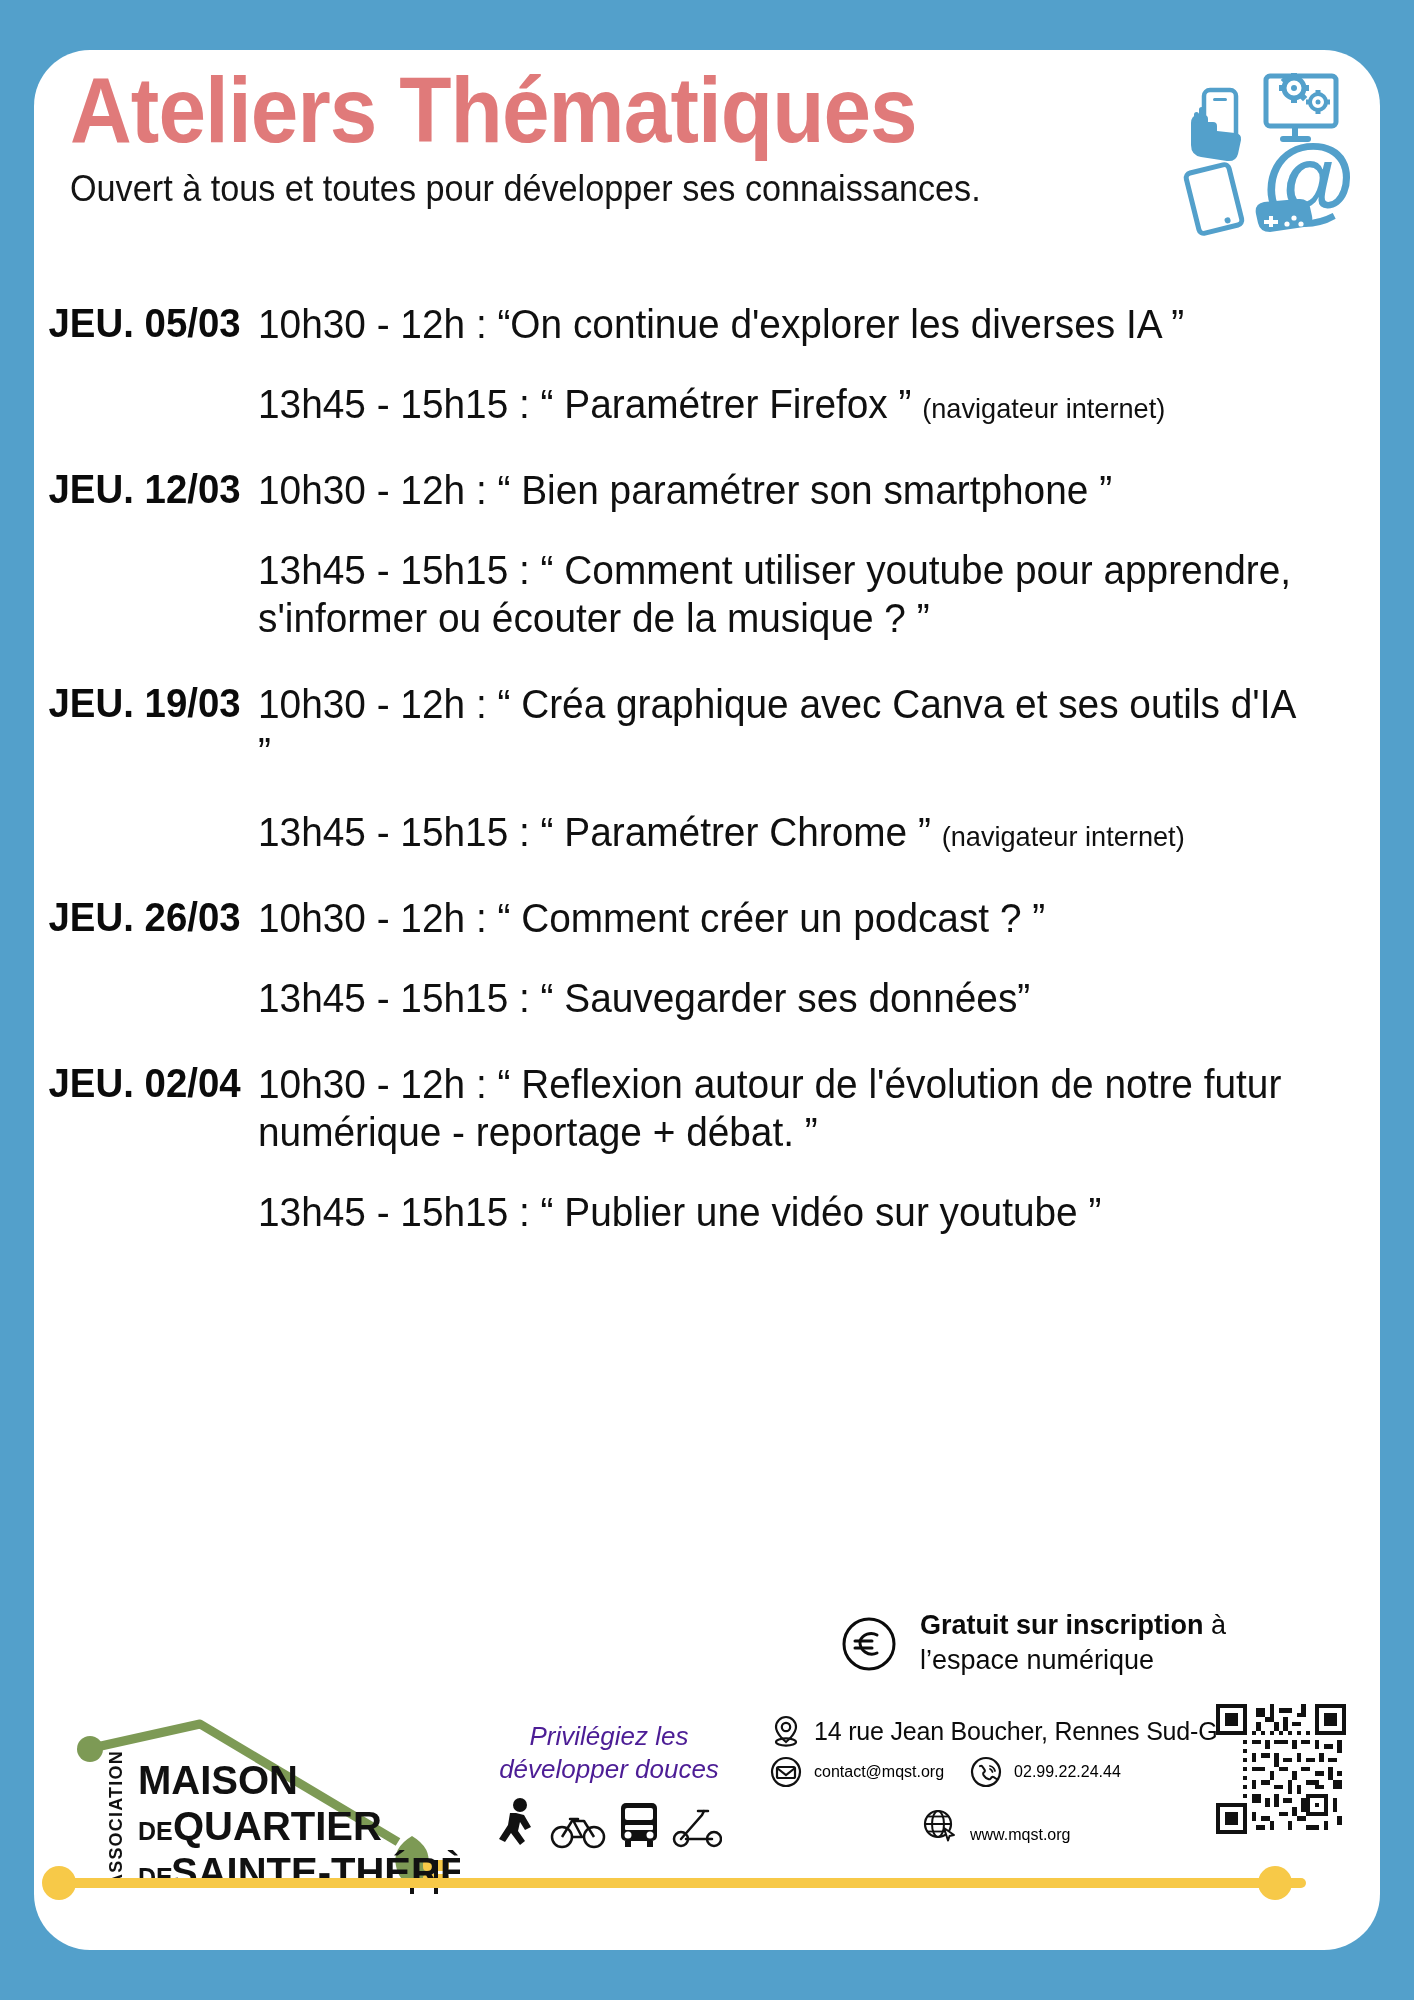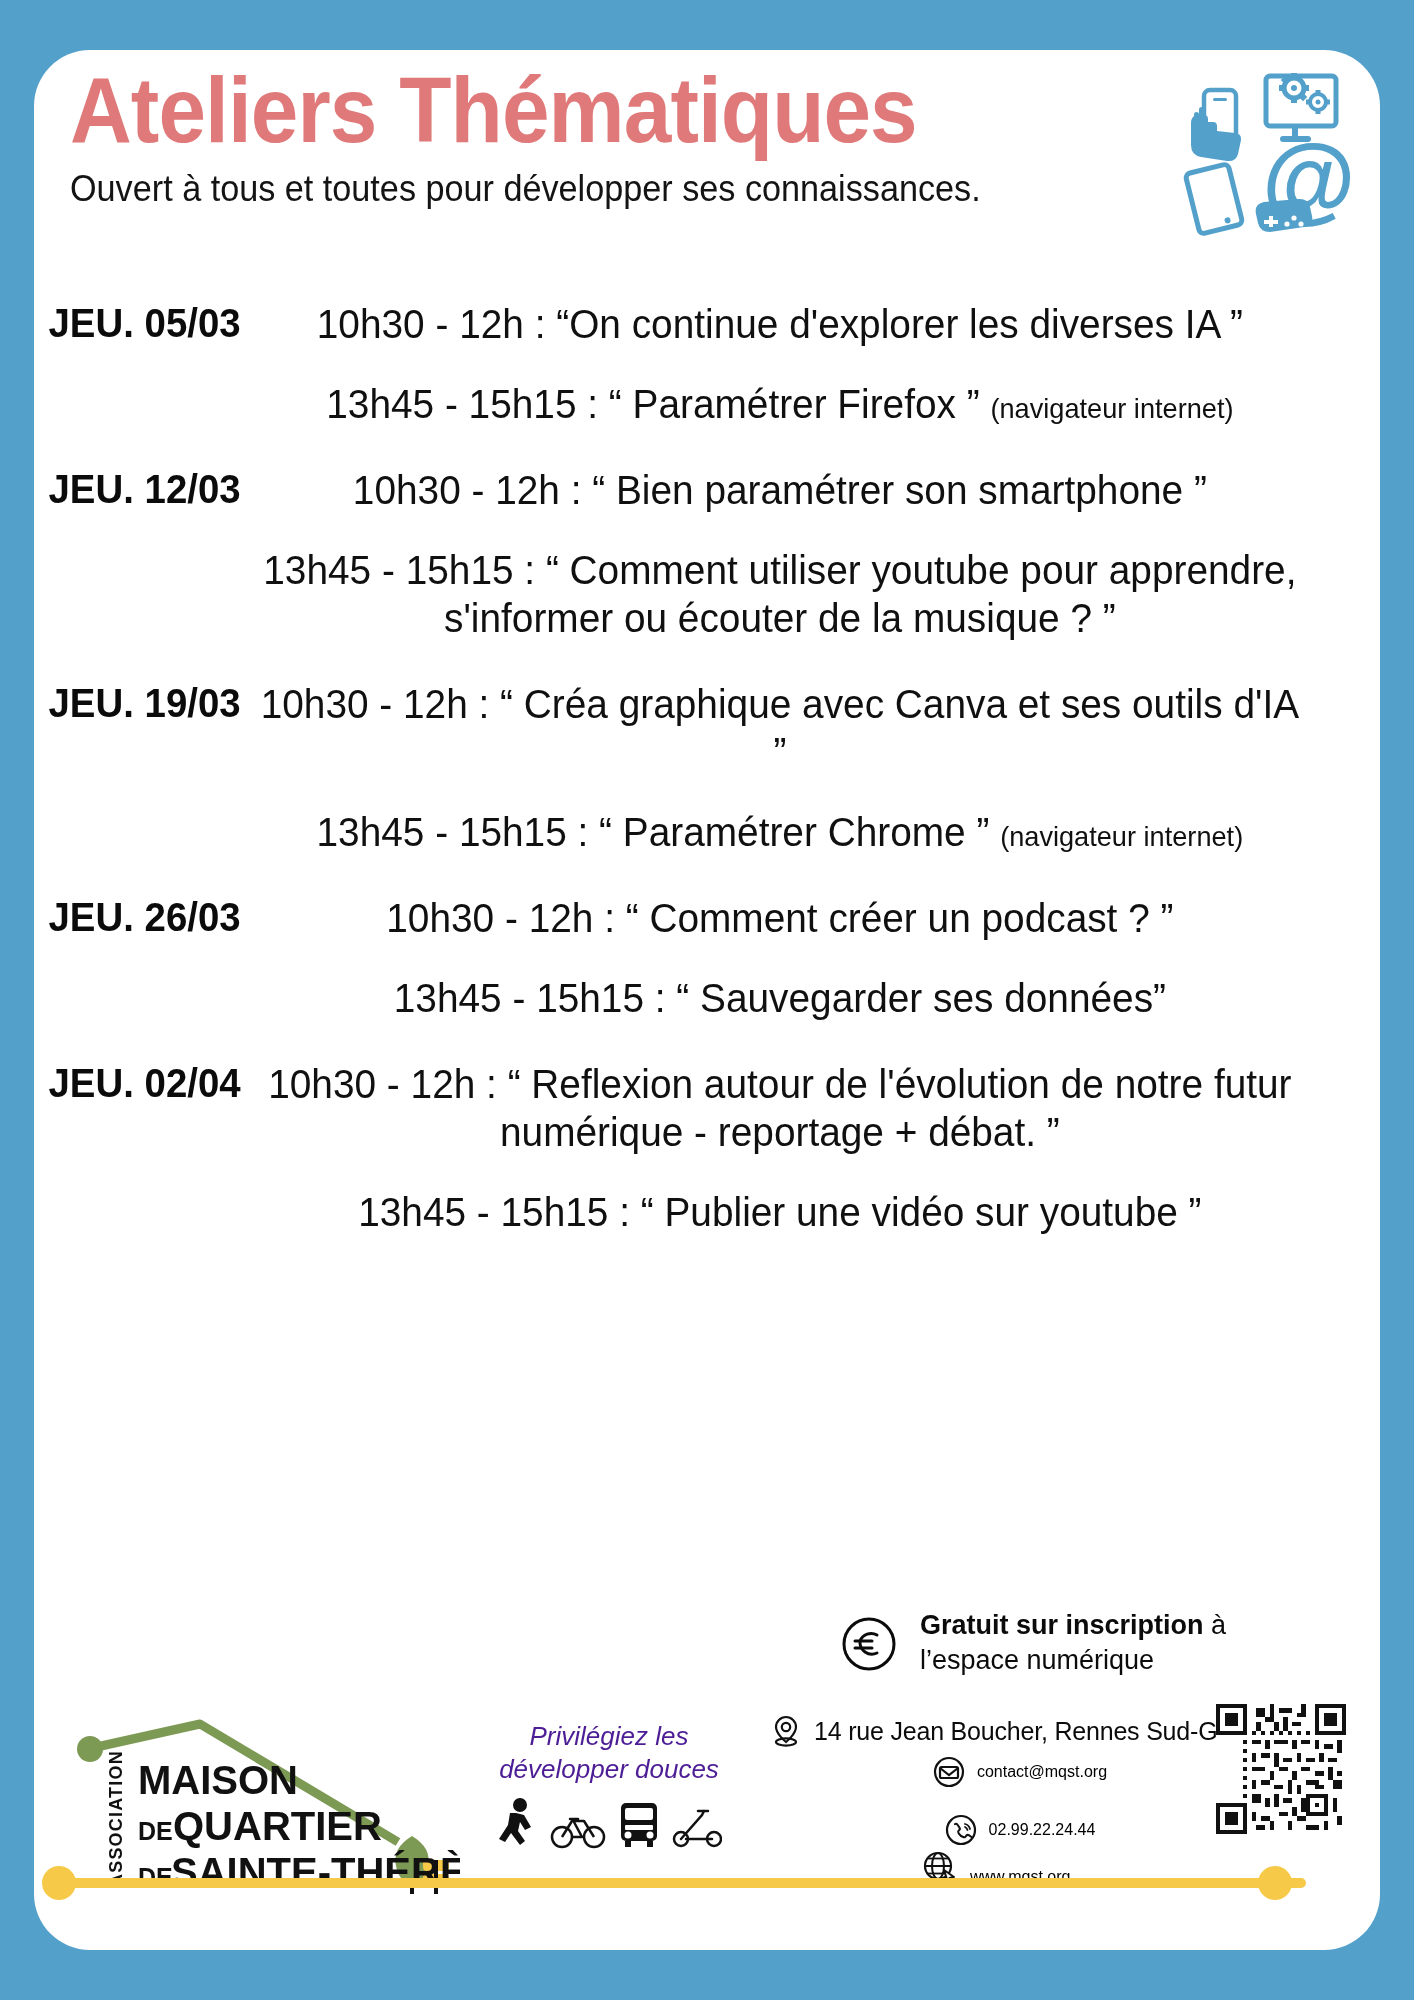--- a/index.html
+++ b/index.html
@@ -69,21 +69,21 @@
     font-family:"Liberation Sans Narrow","Liberation Sans",sans-serif;
     font-weight:700;
     font-size:40px;
     line-height:1.05;
     color:#0b0b0b;
     letter-spacing:0px;
     white-space:nowrap;
     transform:scaleX(0.96);
     transform-origin:right center;
   }
-  .sessions { flex:1 1 auto; padding-left:2px;text-align:center; }
+  .sessions { flex:1 1 auto; padding-left:2px; }
   .session {
     font-family:"Liberation Sans Narrow","Liberation Sans",sans-serif;
     font-size:40px;
     line-height:1.2;
     color:#101010;
     margin-bottom:32px;
     transform:scaleX(0.97);
     transform-origin:left top;
   }
   .session:last-child { margin-bottom:0; }
@@ -134,21 +134,21 @@
     position:absolute; left:736px; top:24px; width:500px;
   }
   .crow { display:flex; align-items:center; gap:12px; margin-bottom:8px; }
   .crow .ctext {
     font-size:25px;
     color:#0b0b0b;
     white-space:nowrap;
     letter-spacing:-0.2px;
   }
   .crow-inline { display:flex; align-items:center; gap:12px; }
-  .crow-group { display:flex; align-items:center; gap:26px; margin-bottom:4px;flex-direction:column; }
+  .crow-group { display:flex; align-items:center; gap:26px; margin-bottom:20px; }
   .crow-web { display:flex; align-items:flex-end; gap:12px; margin-left:152px; }
 
   .qr { position:absolute; right:24px; top:14px; width:130px; height:130px; }
 
   
   .baseline {
     position:absolute;
     left:50px; top:1878px;
     width:1256px; height:10px;
     background:#f7c948;

